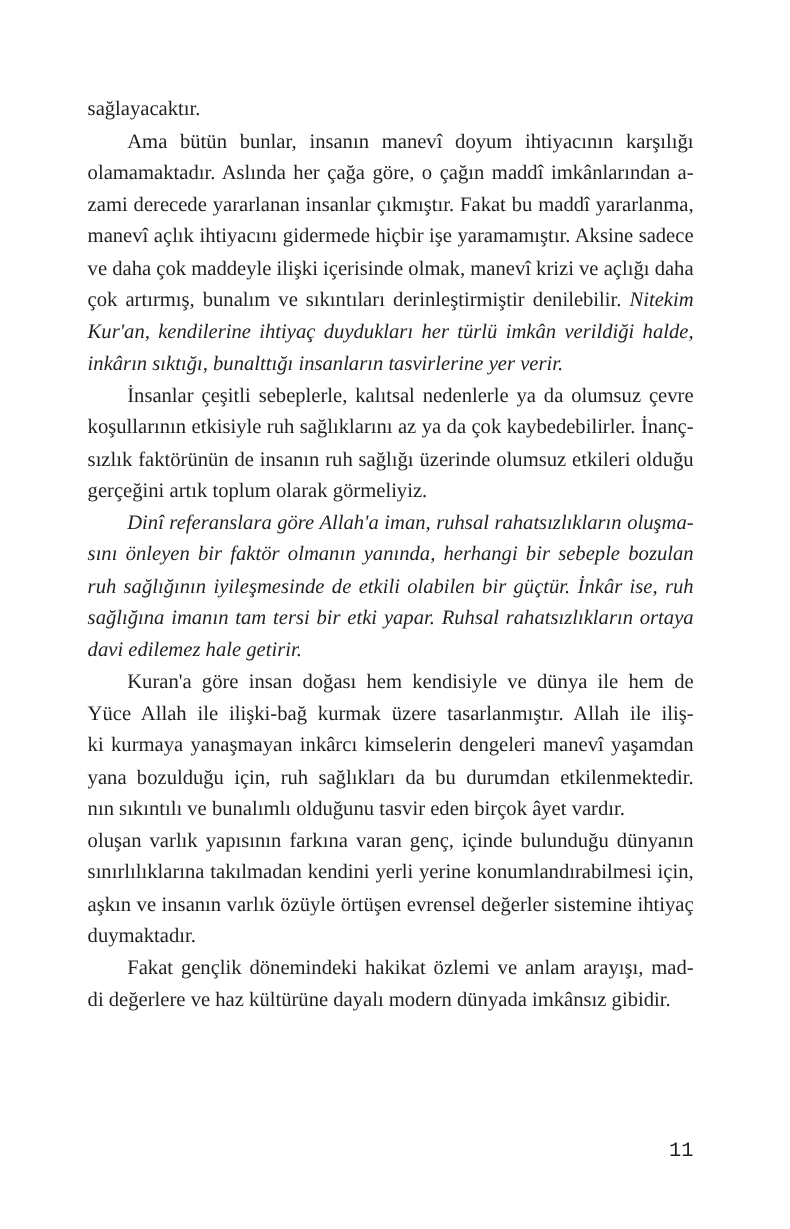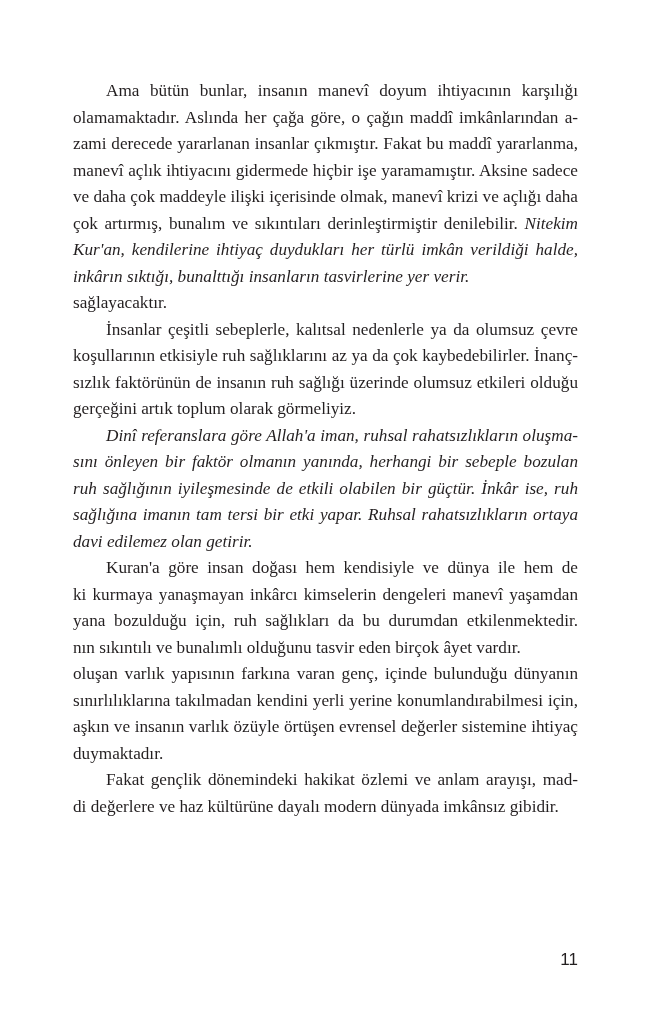--- a/index.html
+++ b/index.html
@@ -23,62 +23,63 @@
     text-align-last: justify;
     overflow: visible;
   }
   .line.last { text-align-last: left; }
   .line.indent { padding-left: 33px; }
   .it { font-style: italic; }
   .bd { font-weight: normal; }
   .page-number {
     position: absolute; left: 540px; top: 950px; width: 38px;
     text-align: right;
-    font-family: Liberation Sans, sans-serif;
+    font-family: Liberation Mono, monospace;
     font-size: 17px; color: #231f20;
   }
 </style>
 </head>
 <body>
 
 <div class="page">
   <div class="text-block">
 
     <div>
+      <span class="line last">sağlayacaktır.</span>
+    </div>
+
+    <div>
       <span class="line indent">Ama bütün bunlar, insanın manevî doyum ihtiyacının karşılığı</span>
       <span class="line">olamamaktadır. Aslında her çağa göre, o çağın maddî imkânlarından a-</span>
       <span class="line">zami derecede yararlanan insanlar çıkmıştır. Fakat bu maddî yararlanma,</span>
       <span class="line">manevî açlık ihtiyacını gidermede hiçbir işe yaramamıştır. Aksine sadece</span>
       <span class="line">ve daha çok maddeyle ilişki içerisinde olmak, manevî krizi ve açlığı daha</span>
       <span class="line"><span>çok artırmış, bunalım ve sıkıntıları derinleştirmiştir denilebilir. </span><span class="it">Nitekim</span></span>
       <span class="line it">Kur'an, kendilerine ihtiyaç duydukları her türlü imkân verildiği halde,</span>
       <span class="line last it">inkârın sıktığı, bunalttığı insanların tasvirlerine yer verir.</span>
-    </div>
-
-    <div>
-      <span class="line last">sağlayacaktır.</span>
     </div>
 
     <div>
       <span class="line indent">İnsanlar çeşitli sebeplerle, kalıtsal nedenlerle ya da olumsuz çevre</span>
       <span class="line">koşullarının etkisiyle ruh sağlıklarını az ya da çok kaybedebilirler. İnanç-</span>
       <span class="line">sızlık faktörünün de insanın ruh sağlığı üzerinde olumsuz etkileri olduğu</span>
       <span class="line last">gerçeğini artık toplum olarak görmeliyiz.</span>
     </div>
 
     <div class="it">
       <span class="line indent">Dinî referanslara göre Allah'a iman, ruhsal rahatsızlıkların oluşma-</span>
       <span class="line">sını önleyen bir faktör olmanın yanında, herhangi bir sebeple bozulan</span>
       <span class="line">ruh sağlığının iyileşmesinde de etkili olabilen bir güçtür. İnkâr ise, ruh</span>
       <span class="line">sağlığına imanın tam tersi bir etki yapar. Ruhsal rahatsızlıkların ortaya</span>
-      <span class="line last">davi edilemez olan getirir.</span>
+      <span class="line last">davi edilemez hale getirir.</span>
     </div>
 
     <div>
       <span class="line indent bd">Kuran'a göre insan doğası hem kendisiyle ve dünya ile hem de</span>
+      <span class="line"><span class="bd">Yüce Allah ile ilişki-bağ kurmak üzere tasarlanmıştır.</span><span> Allah ile iliş-</span></span>
       <span class="line">ki kurmaya yanaşmayan inkârcı kimselerin dengeleri manevî yaşamdan</span>
       <span class="line">yana bozulduğu için, ruh sağlıkları da bu durumdan etkilenmektedir.</span>
       <span class="line last">nın sıkıntılı ve bunalımlı olduğunu tasvir eden birçok âyet vardır.</span>
     </div>
 
     <div>
       <span class="line">oluşan varlık yapısının farkına varan genç, içinde bulunduğu dünyanın</span>
       <span class="line">sınırlılıklarına takılmadan kendini yerli yerine konumlandırabilmesi için,</span>
       <span class="line">aşkın ve insanın varlık özüyle örtüşen evrensel değerler sistemine ihtiyaç</span>
       <span class="line last">duymaktadır.</span>

